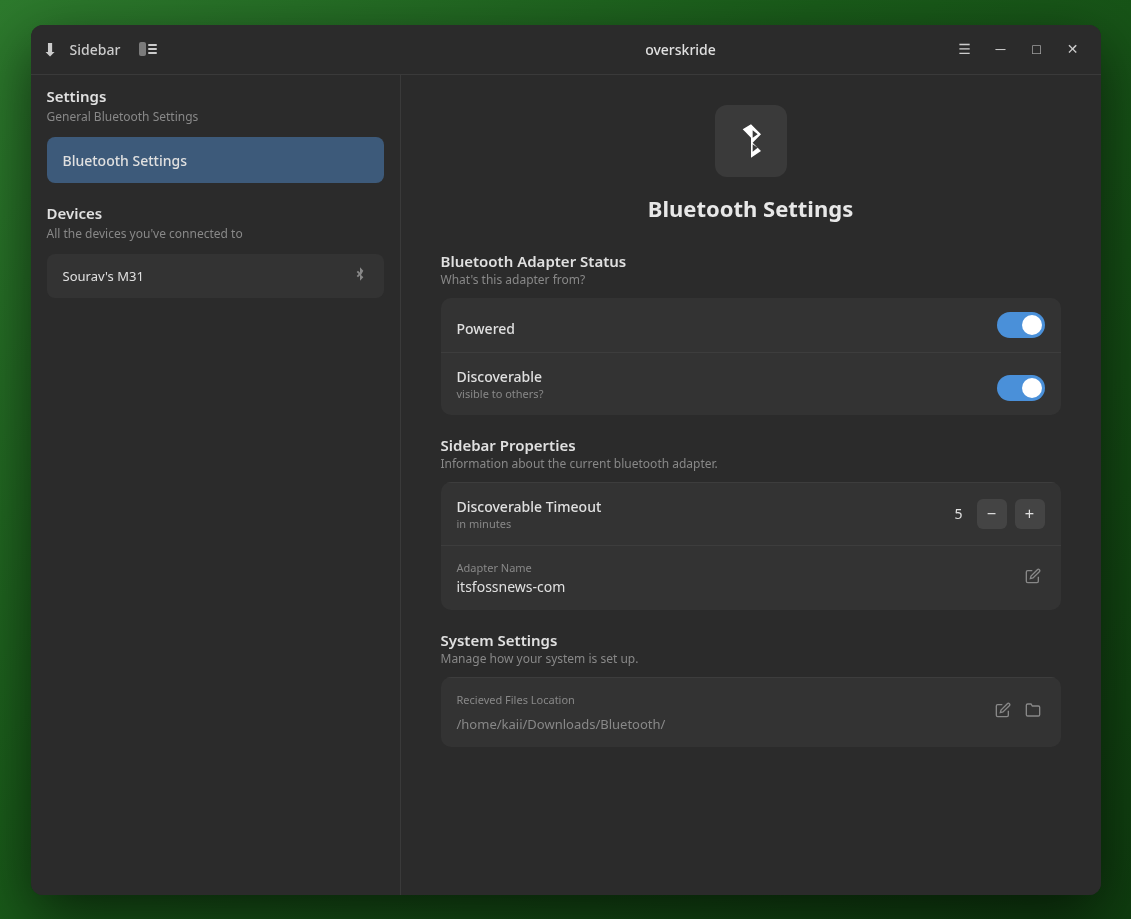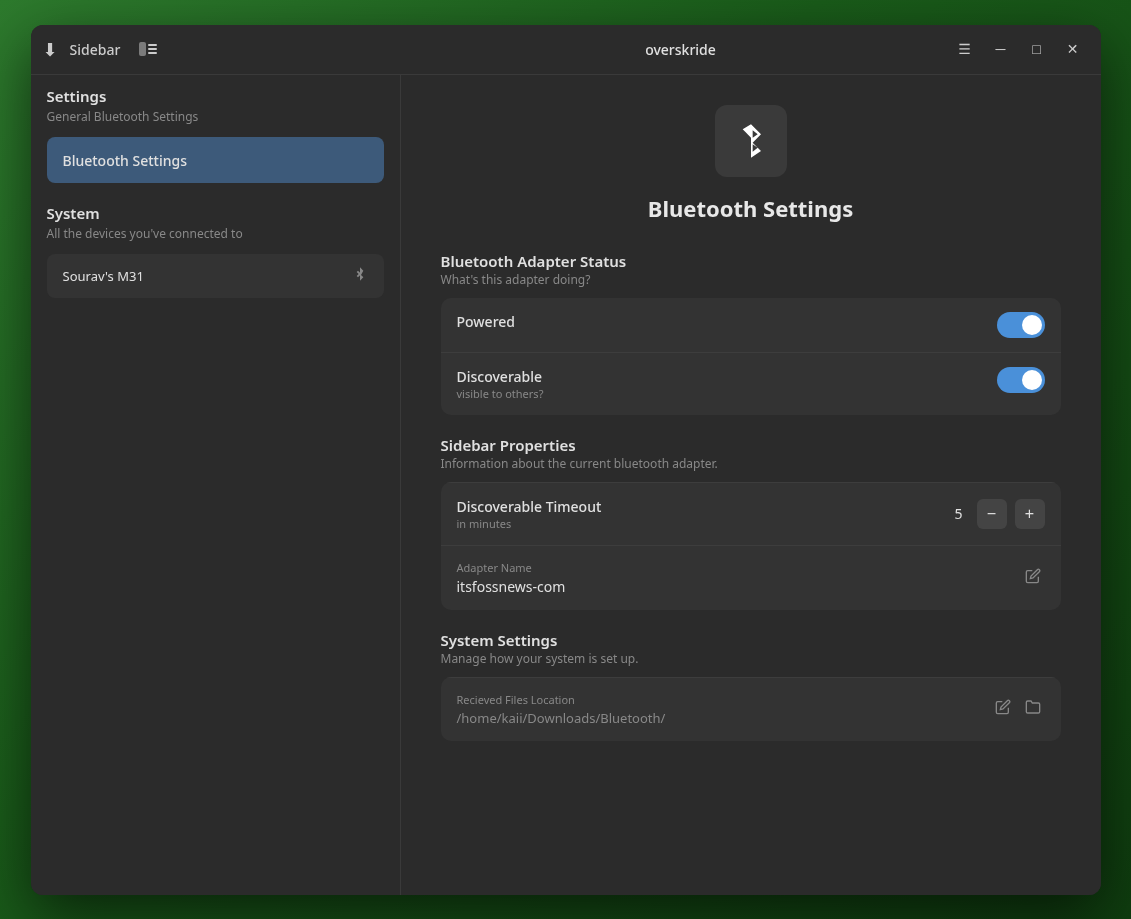--- a/index.html
+++ b/index.html
@@ -190,21 +190,21 @@
       margin-bottom: 10px;
     }
     .card {
       background: #333;
       border-radius: 10px;
       margin-bottom: 20px;
       overflow: hidden;
     }
     .toggle-row {
       display: flex;
-      align-items: flex-start;
+      align-items: flex-end;
       justify-content: space-between;
       padding: 14px 16px;
     }
     .toggle-row + .toggle-row {
       border-top: 1px solid #3d3d3d;
     }
     .toggle-label {
       color: #e0e0e0;
       font-size: 14px;
       font-weight: 500;
@@ -334,21 +334,21 @@
     .files-row {
       display: flex;
       align-items: center;
       justify-content: space-between;
       padding: 14px 16px;
       border-top: 1px solid #3d3d3d;
     }
     .files-info .files-label {
       color: #888;
       font-size: 11px;
-      margin-bottom: 2px;
+      margin-bottom: 8px;
     }
     .files-info .files-path {
       color: #888;
       font-size: 13px;
     }
     .files-actions {
       display: flex;
       gap: 6px;
     }
     .file-action-btn {
@@ -402,21 +402,21 @@
 
     <div class="sidebar">
       <div class="sidebar-section-title">Settings</div>
       <div class="sidebar-section-subtitle">General Bluetooth Settings</div>
 
       <div class="sidebar-item">
         <span class="sidebar-item-label">Bluetooth Settings</span>
       </div>
 
       <div class="sidebar-devices-section">
-        <div class="sidebar-section-title">System</div>
+        <div class="sidebar-section-title">Devices</div>
         <div class="sidebar-section-subtitle">All the devices you've connected to</div>
         <div class="sidebar-device-item">
           <span class="sidebar-device-name">Sourav's M31</span>
           <span class="device-icon">
             <svg width="16" height="16" viewBox="0 0 24 24" fill="#888">
               <path d="M2 2L22 22M17 7l-5-5v8l-3-3-2 2 3 3-3 3 2 2 3-3v8l5-5-3.5-3.5L17 7z"></path>
             </svg>
           </span>
         </div>
       </div>
@@ -429,21 +429,21 @@
           <svg viewBox="0 0 24 24" fill="white" xmlns="http://www.w3.org/2000/svg">
             <path d="M12 2L18 8L13 13L18 18L12 22V14L7 19L8.5 17.5L12 14V10L8.5 6.5L7 5L12 2ZM13 5.5V10L16 8L13 5.5ZM13 14V18.5L16 16L13 14Z"></path>
           </svg>
         </div>
       </div>
 
       <div class="page-title">Bluetooth Settings</div>
 
       <div class="section-header">
         <div class="section-title">Bluetooth Adapter Status</div>
-        <div class="section-subtitle">What's this adapter doing?</div>
+        <div class="section-subtitle">What's this adapter from?</div>
       </div>
 
       <div class="card">
         <div class="toggle-row">
           <div>
             <div class="toggle-label">Powered</div>
           </div>
           <div class="toggle">
             <div class="toggle-track on"></div>
             <div class="toggle-thumb on"></div>

